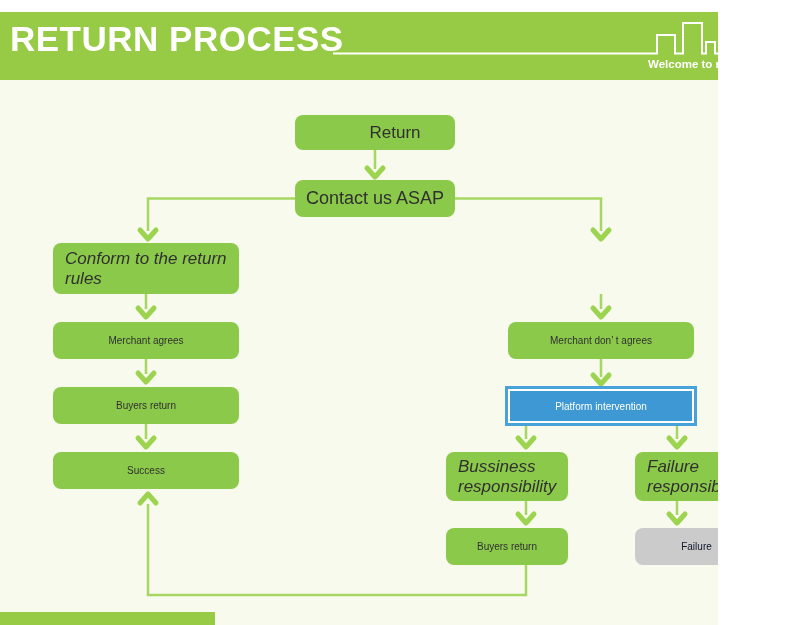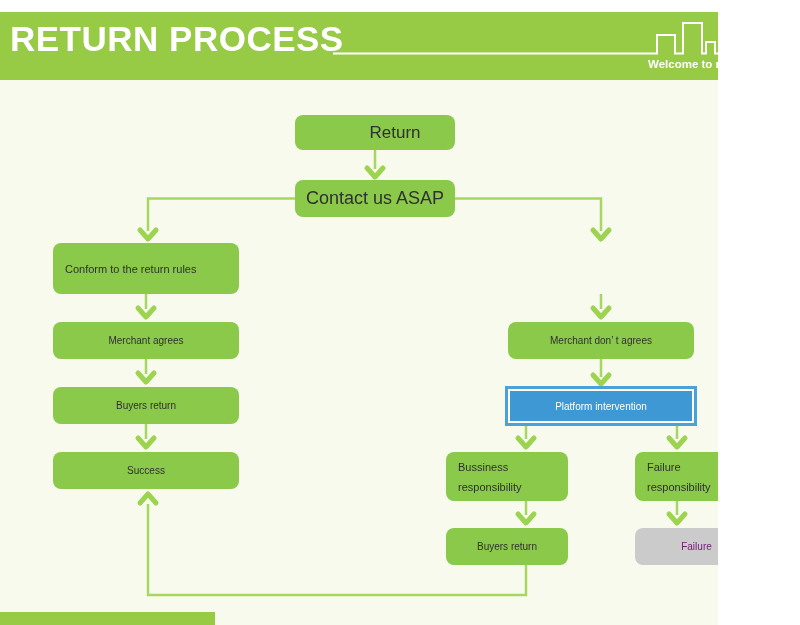--- a/index.html
+++ b/index.html
@@ -26,36 +26,36 @@
 
   
   .connectors{position:absolute;left:0;top:0;}
   .connectors .ln{fill:none;stroke:var(--connector-green);stroke-width:2.5;}
   .connectors .ah{fill:none;stroke:var(--arrow-green);stroke-width:5;stroke-linecap:round;stroke-linejoin:round;}
 
   
   .node{position:absolute;display:flex;align-items:center;justify-content:center;
         background:var(--node-green);border-radius:8px;color:var(--text-dark);
         font-size:10px;text-align:center;box-sizing:border-box;}
-  .node.two{justify-content:flex-start;text-align:left;padding:8px 12px;font-size:11px;line-height:20px;}
+  .node.two{justify-content:flex-start;text-align:left;padding:8px 12px;font-size:17px;line-height:20px;font-style:italic;}
   .n-return          {left:295px;top:103px;width:160px;height:35px;font-size:17px;padding-left:40px;}
   .n-contact         {left:295px;top:168px;width:160px;height:37px;font-size:18px;}
   .n-conform         {left:53px; top:231px;width:186px;height:51px;}
   .n-merchant-agrees {left:53px; top:310px;width:186px;height:37px;}
   .n-buyers-return-l {left:53px; top:375px;width:186px;height:37px;}
   .n-success         {left:53px; top:440px;width:186px;height:37px;}
   .n-dont-conform    {left:508px;top:231px;width:186px;height:51px;}
   .n-merchant-dont   {left:508px;top:310px;width:186px;height:37px;}
   .n-platform        {left:508px;top:377px;width:186px;height:34px;
                       background:var(--platform-blue);color:#fff;border:2px solid #fff;
                       box-shadow:0 0 0 3px var(--platform-ring);border-radius:0;}
   .n-business-resp   {left:446px;top:440px;width:122px;height:49px;}
   .n-buyers-resp     {left:635px;top:440px;width:123px;height:49px;}
   .n-buyers-return-r {left:446px;top:516px;width:122px;height:37px;}
-  .n-failure         {left:635px;top:516px;width:123px;height:37px;background:var(--failure-gray);color:#701a75;}
+  .n-failure         {left:635px;top:516px;width:123px;height:37px;background:var(--failure-gray);color:#0f172a;}
 
   
   .footer-bar{position:absolute;left:0;top:600px;width:215px;height:25px;background:var(--banner-green);}
 </style>
 </head>
 <body>
 
 <div class="page">
 
   <header class="banner">

